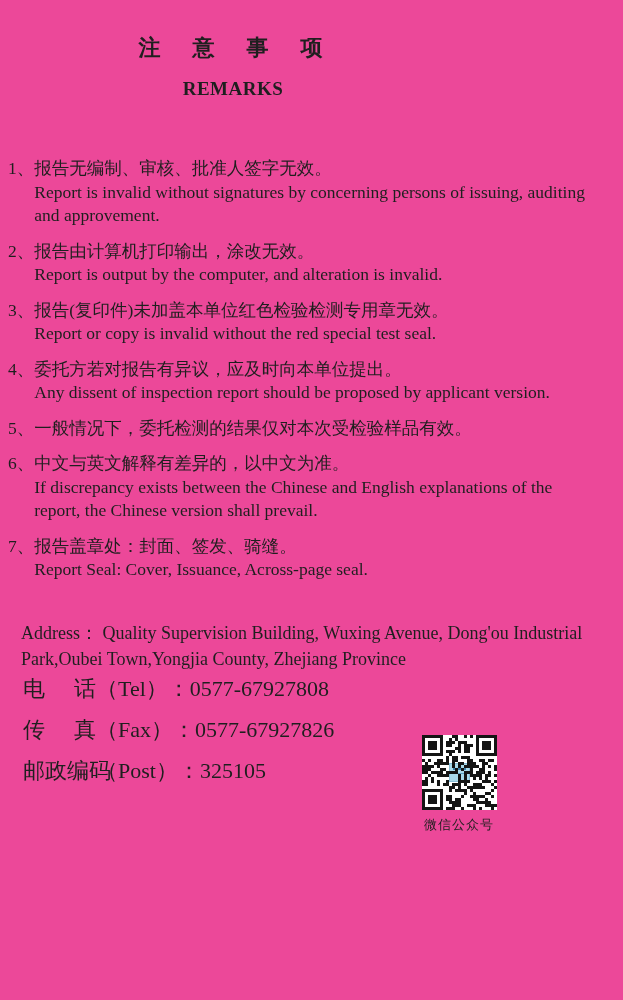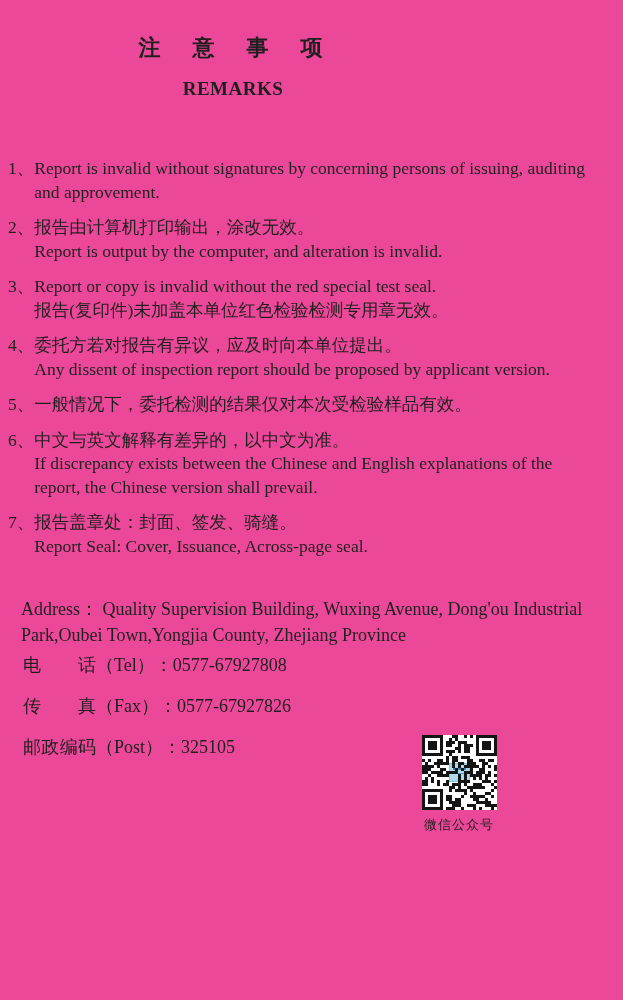--- a/index.html
+++ b/index.html
@@ -19,21 +19,21 @@
   
   .items { margin:61px 0 0 8px; padding:0; list-style:none; width:578px; }
   .item { display:flex; margin-bottom:12px; font-size:17.5px; line-height:23.5px; }
   .item-num { flex:0 0 18px; white-space:nowrap; }
   .item-body { flex:1; min-width:0; }
 
   
   .address { margin:38px 0 0 21px; width:570px; font-size:18px; line-height:26px; }
 
   
-  .contacts { margin:7px 0 0 23px; font-size:18px; }
+  .contacts { margin:7px 0 0 23px; font-size:22px; }
   .contact-line { height:20px; line-height:20px; margin-bottom:21px; white-space:nowrap; }
   .label-cjk { display:inline-block; width:73px; text-align:justify; text-align-last:justify; }
 
   
   .qr-wrap { position:absolute; left:420px; top:735px; width:78px; text-align:center; }
   .qr-code { position:relative; width:75px; height:75px; margin:0 auto; background:#fff; }
   .qr-cell { position:absolute; width:3px; height:3px; background:#141414; }
   .qr-finder { position:absolute; width:15px; height:15px; border:3px solid #141414; background:#fff; box-sizing:content-box; }
   .qr-finder::after { content:""; position:absolute; left:3px; top:3px; width:9px; height:9px; background:#141414; }
   .qr-finder.tl { left:0; top:0; }
@@ -51,35 +51,36 @@
 
   <div class="titles">
     <div class="title-cn">注　意　事　项</div>
     <div class="title-en">REMARKS</div>
   </div>
 
   <ol class="items">
     <li class="item">
       <span class="item-num">1、</span>
       <span class="item-body">
+          <span style="display:block">报告无编制、审核、批准人签字无效。</span>
           <span style="display:block">Report is invalid without signatures by concerning persons of issuing, auditing and approvement.</span>
         </span>
     </li>
     <li class="item">
       <span class="item-num">2、</span>
       <span class="item-body">
           <span style="display:block">报告由计算机打印输出，涂改无效。</span>
           <span style="display:block">Report is output by the computer, and alteration is invalid.</span>
         </span>
     </li>
     <li class="item">
       <span class="item-num">3、</span>
       <span class="item-body">
+          <span style="display:block">报告(复印件)未加盖本单位红色检验检测专用章无效。</span>
           <span style="display:block">Report or copy is invalid without the red special test seal.</span>
-          <span style="display:block">报告(复印件)未加盖本单位红色检验检测专用章无效。</span>
         </span>
     </li>
     <li class="item">
       <span class="item-num">4、</span>
       <span class="item-body">
           <span style="display:block">委托方若对报告有异议，应及时向本单位提出。</span>
           <span style="display:block">Any dissent of inspection report should be proposed by applicant version.</span>
         </span>
     </li>
     <li class="item">

